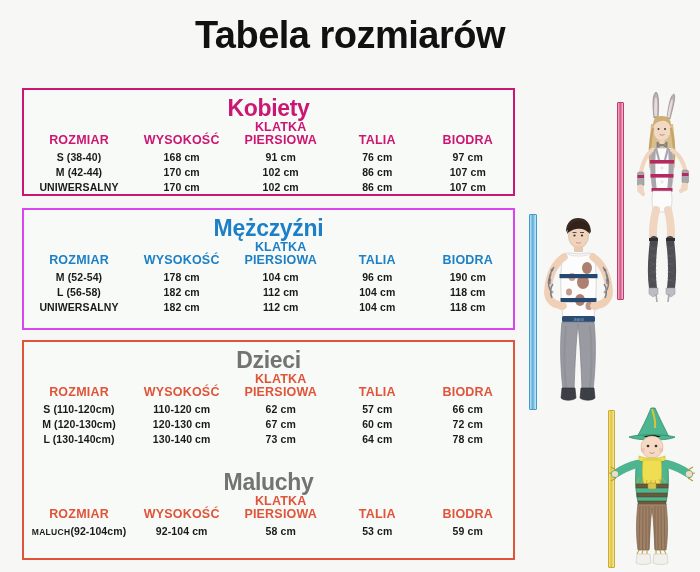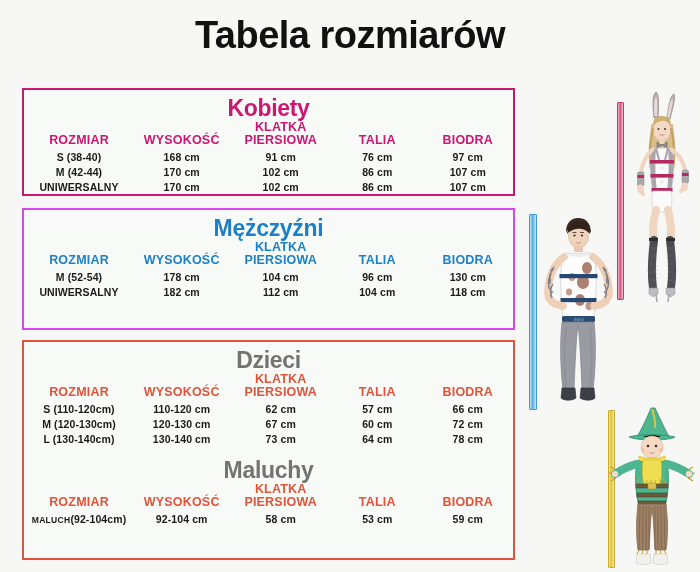--- a/index.html
+++ b/index.html
@@ -191,21 +191,28 @@
         <th>TALIA</th>
         <th>BIODRA</th>
       </tr>
     </thead>
     <tbody>
       <tr>
         <td>M (52-54)</td>
         <td>178 cm</td>
         <td>104 cm</td>
         <td>96 cm</td>
-        <td>130 cm</td>
+        <td>190 cm</td>
+      </tr>
+      <tr>
+        <td>L (56-58)</td>
+        <td>182 cm</td>
+        <td>112 cm</td>
+        <td>104 cm</td>
+        <td>118 cm</td>
       </tr>
       <tr>
         <td>UNIWERSALNY</td>
         <td>182 cm</td>
         <td>112 cm</td>
         <td>104 cm</td>
         <td>118 cm</td>
       </tr>
     </tbody>
   </table>
@@ -252,21 +259,21 @@
       <tr>
         <td>L  (130-140cm)</td>
         <td>130-140 cm</td>
         <td>73 cm</td>
         <td>64 cm</td>
         <td>78 cm</td>
       </tr>
     </tbody>
   </table>
 
-  <div class="sec-title orange" style="margin-top:12px;">Maluchy</div>
+  <div class="sec-title orange" style="margin-top:24px;">Maluchy</div>
   <table class="size hdr-orange">
     <colgroup>
         <col class="c-size">
         <col class="c-height">
         <col class="c-chest">
         <col class="c-waist">
         <col class="c-hips">
       </colgroup>
     <thead>
       <tr>

